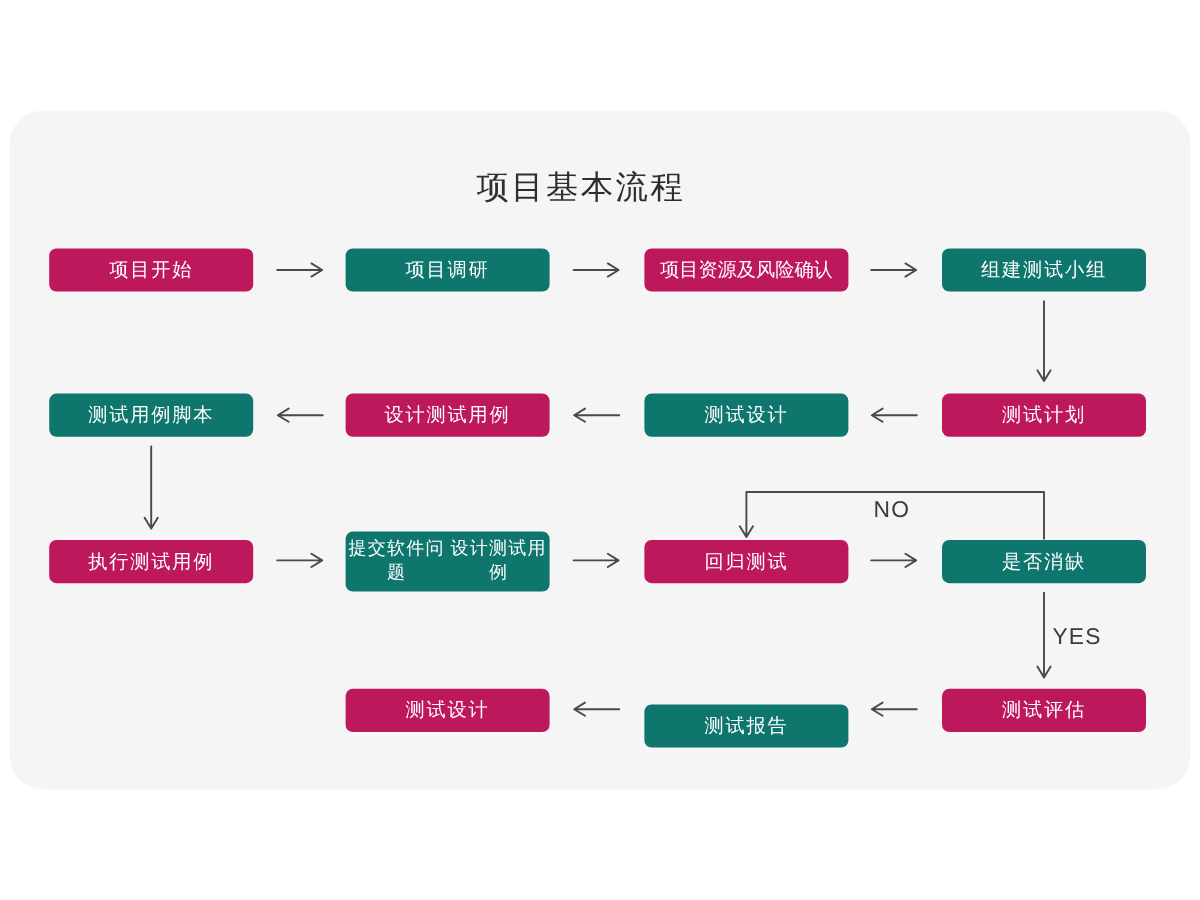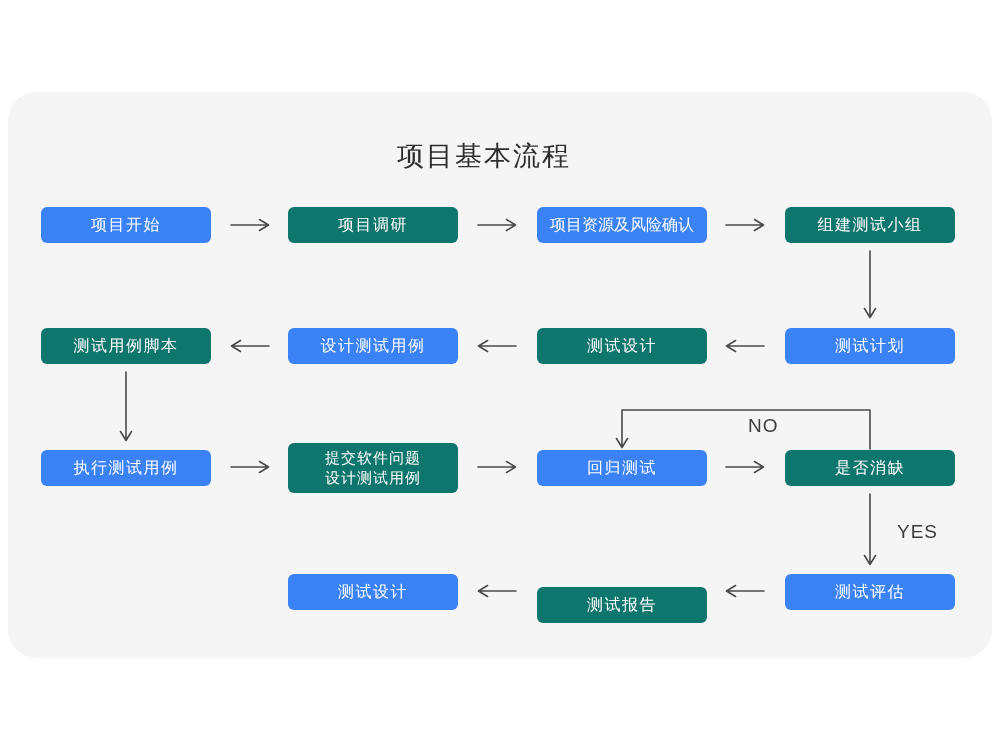--- a/index.html
+++ b/index.html
@@ -16,27 +16,27 @@
     position:absolute;left:0;top:140px;width:968px;
     text-align:center;font-size:27px;line-height:32px;
     color:#2e2e2e;letter-spacing:2px;font-weight:500;
   }
   .node{
     position:absolute;width:170px;height:36px;border-radius:6px;
     display:flex;align-items:center;justify-content:center;
     font-size:16px;letter-spacing:1.5px;color:#ffffff;text-align:center;
     box-sizing:border-box;
   }
-  .node.purple{background:#3b82f6}
+  .node.purple{background:#be185d}
   .node.gray{background:#0f766e}
-  .node.tall{height:50px;flex-direction:column;font-size:15px;line-height:20px;letter-spacing:1px}
+  .node.tall{height:50px;flex-direction:row;font-size:15px;line-height:20px;letter-spacing:1px}
   svg.arrows{position:absolute;left:0;top:0;pointer-events:none}
   svg.arrows path{stroke:#4a4a4a;stroke-width:1.6;fill:none;stroke-linecap:round;stroke-linejoin:round}
   .edge-label{
-    position:absolute;font-size:19px;color:#3c3c3c;letter-spacing:1px;margin-left:20px;
+    position:absolute;font-size:19px;color:#3c3c3c;letter-spacing:1px;
   }
 </style>
 </head>
 <body>
 
 <div class="card"></div>
 
 <div class="title">项目基本流程</div>
 
 <svg class="arrows" width="1000" height="750" viewBox="0 0 1000 750">

